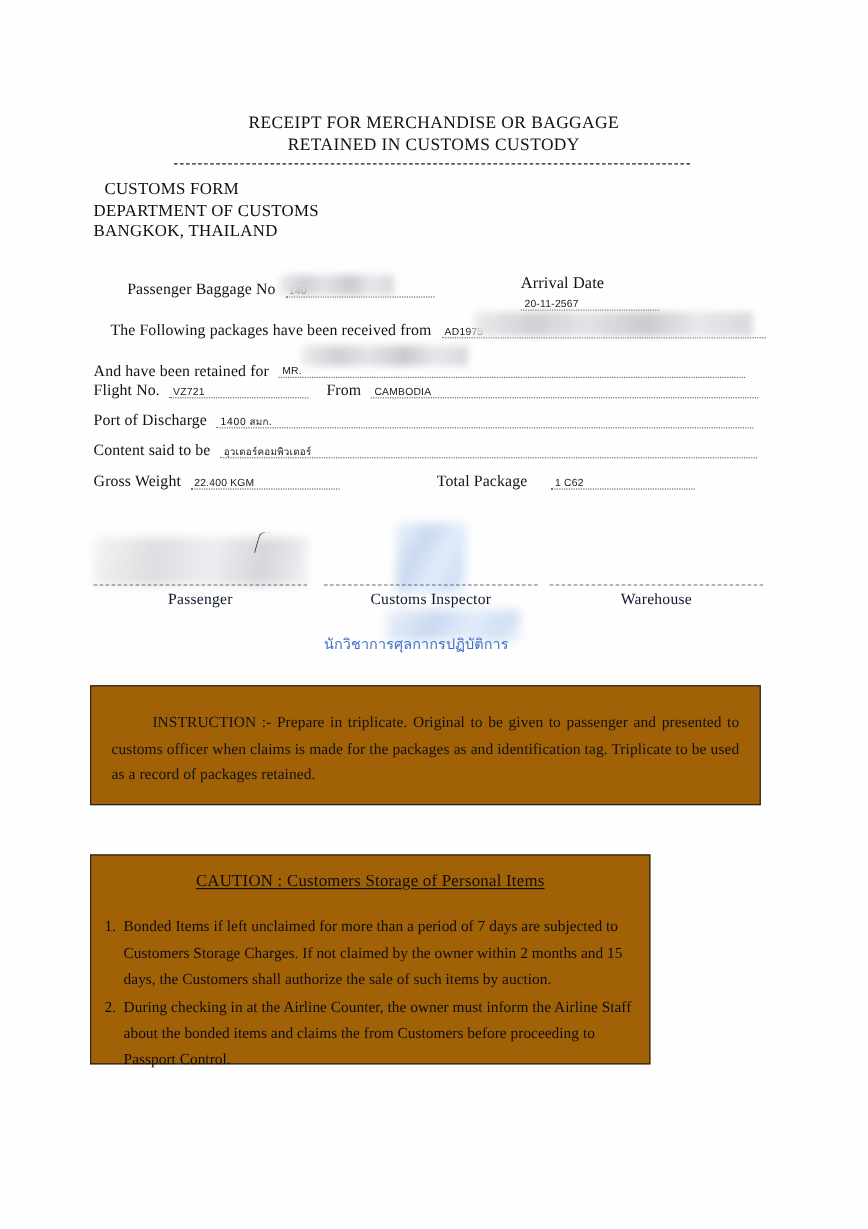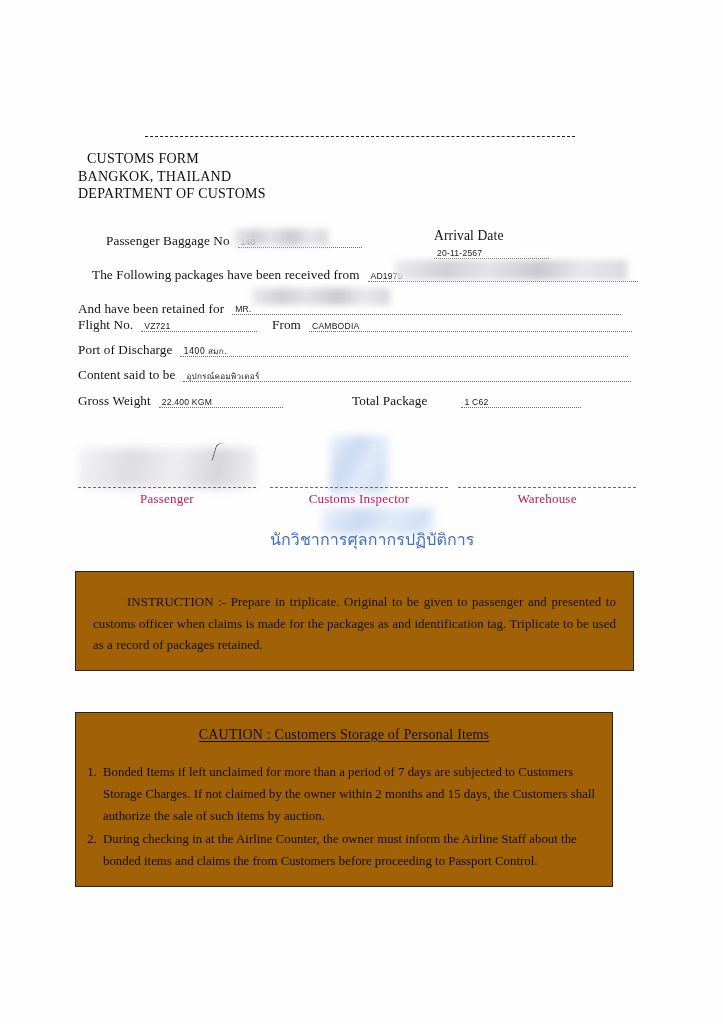--- a/index.html
+++ b/index.html
@@ -113,26 +113,26 @@
   .sig-line {
     position: absolute;
     border-top: 1.2px dashed #6a6a6a;
     height: 0;
   }
   .sig-label {
     position: absolute;
     text-align: center;
     font-size: 13px;
     letter-spacing: 0.2px;
-    color: #be185d;
+    color: #0f172a;
   }
   .stamp-thai {
     position: absolute;
     font-family: "DejaVu Sans", sans-serif;
-    font-size: 16px;
+    font-size: 12px;
     color: #3f6fc4;
     letter-spacing: 0.1px;
     white-space: nowrap;
   }
   .pen-mark {
     position: absolute;
     width: 14px;
     height: 20px;
     border-left: 1.3px solid #3a3a3a;
     border-top-left-radius: 60% 30%;
@@ -171,26 +171,30 @@
     line-height: 22px;
     letter-spacing: 0.02px;
   }
   ol.caution-list li { margin-bottom: 1px; padding-left: 3px; }
 </style>
 </head>
 <body>
 
 <div class="page">
 
+  <div class="title-block">
+    <div class="title-line">RECEIPT FOR MERCHANDISE OR BAGGAGE</div>
+    <div class="title-line">RETAINED IN CUSTOMS CUSTODY</div>
+  </div>
   <div class="title-rule"></div>
 
   <div class="office">
     <div class="indent">CUSTOMS FORM</div>
+    <div>DEPARTMENT OF CUSTOMS</div>
     <div>BANGKOK, THAILAND</div>
-    <div>DEPARTMENT OF CUSTOMS</div>
   </div>
 
   <div class="field-row" style="left:434px; top:229px;">
     <span class="f-label" style="font-size:13.6px;">Arrival Date</span>
   </div>
   <div class="field-row" style="left:434px; top:248px;">
     <span class="f-value dotline" style="width:115px;">20-11-2567</span>
   </div>
 
   <div class="field-row" style="left:78px; top:234px;margin-left:28px;">
@@ -220,28 +224,28 @@
     <span class="f-value dotline" style="width:323px; margin-left:8px;">CAMBODIA</span>
   </div>
 
   <div class="field-row" style="left:78px; top:343px;">
     <span class="f-label">Port of Discharge</span>
     <span class="f-value dotline thai" style="width:448px; margin-left:8px; font-family:'DejaVu Sans',sans-serif;">1400 สมก.</span>
   </div>
 
   <div class="field-row" style="left:78px; top:368px;">
     <span class="f-label">Content said to be</span>
-    <span class="f-value dotline thai" style="width:448px; margin-left:8px; font-family:'DejaVu Sans',sans-serif;">อุปกรณ์คอมพิวเตอร์</span>
+    <span class="f-value dotline thai" style="width:448px; margin-left:8px; font-family:'DejaVu Sans',sans-serif;">อุวเตอร์คอมพิวเตอร์</span>
   </div>
 
   <div class="field-row" style="left:78px; top:394px;">
     <span class="f-label">Gross Weight</span>
     <span class="f-value dotline" style="width:124px; margin-left:8px;">22.400 KGM</span>
   </div>
-  <div class="field-row" style="left:352px; top:394px;gap:14px;">
+  <div class="field-row" style="left:364px; top:394px;">
     <span class="f-label">Total Package</span>
     <span class="f-value dotline" style="width:120px; margin-left:20px;">1 C62</span>
   </div>
 
   <div class="blur greysoft" style="left:78px; top:448px; width:178px; height:40px;"></div>
   <div class="pen-mark" style="left:214px; top:443px;"></div>
   <div class="blur blue" style="left:330px; top:436px; width:58px; height:58px;"></div>
   <div class="blur blue" style="left:322px; top:508px; width:112px; height:26px;"></div>
 
   <div class="sig-line" style="left:78px; top:487px; width:178px;"></div>
@@ -253,21 +257,21 @@
   <div class="sig-label" style="left:458px; top:491px; width:178px;">Warehouse</div>
 
   <div class="stamp-thai" style="left:270px; top:527px; width:178px;">นักวิชาการศุลกากรปฏิบัติการ</div>
 
   <div class="box" style="left:75px; top:571px; width:559px; height:100px;">
     <div class="box-inner">
       <div class="instruction-p">INSTRUCTION :- Prepare in triplicate. Original to be given to passenger and presented to customs officer when claims is made for the packages as and identification tag. Triplicate to be used as a record of packages retained.</div>
     </div>
   </div>
 
-  <div class="box" style="left:75px; top:712px; width:538px; height:175px;">
+  <div class="box" style="left:75px; top:712px; width:467px; height:175px;">
     <div class="caution-title">CAUTION : Customers Storage of Personal Items</div>
     <ol class="caution-list">
       <li>Bonded Items if left unclaimed for more than a period of 7 days are subjected to Customers Storage Charges. If not claimed by the owner within 2 months and 15 days, the Customers shall authorize the sale of such items by auction.</li>
       <li>During checking in at the Airline Counter, the owner must inform the Airline Staff about the bonded items and claims the from Customers before proceeding to Passport Control.</li>
     </ol>
   </div>
 
 </div>
 
 </body></html>

